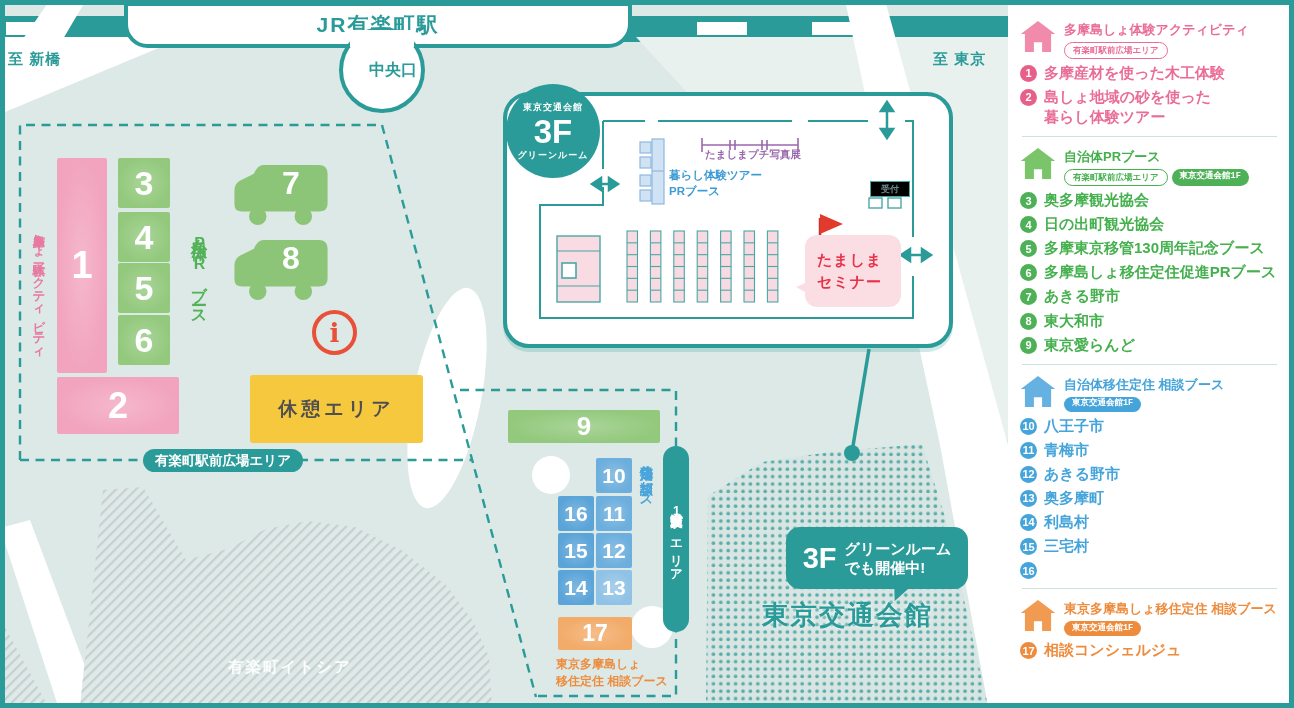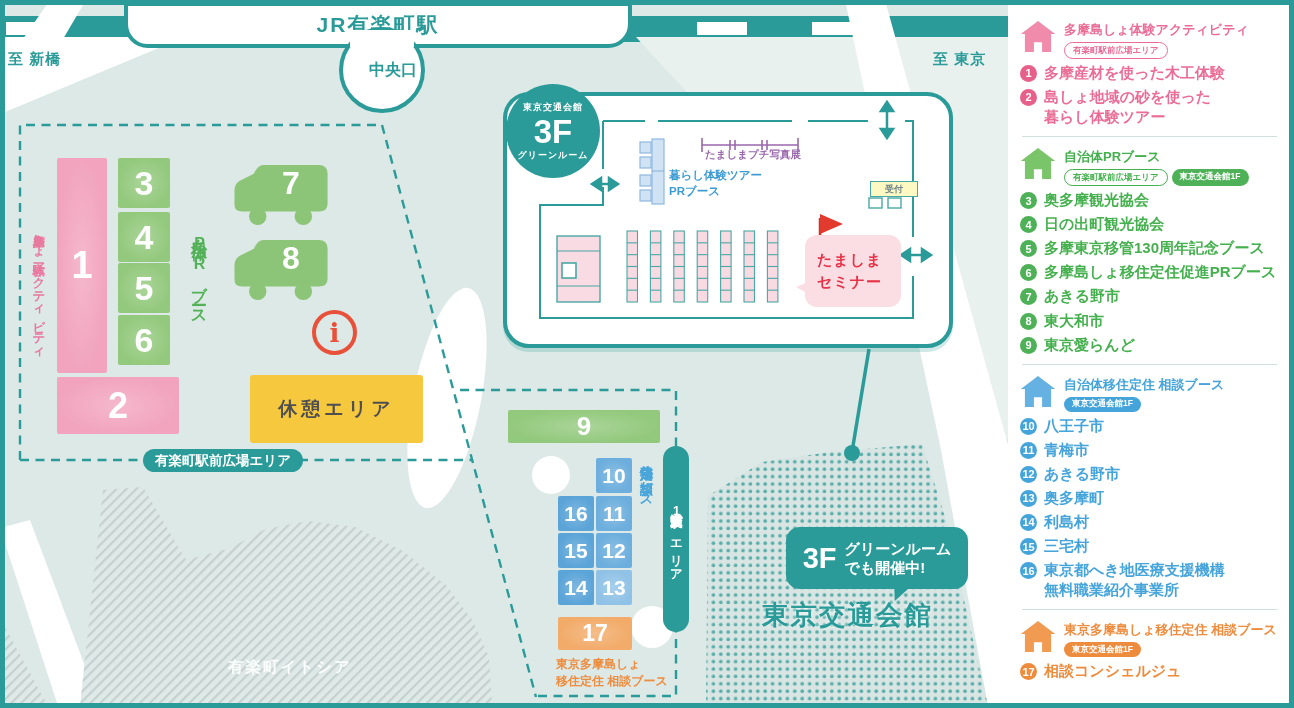--- a/index.html
+++ b/index.html
@@ -51,22 +51,22 @@
              border-radius:50%;display:flex;align-items:center;justify-content:center;z-index:6;}
   .info-icon span{color:#e8503a;font-weight:bold;font-size:26px;font-family:"DejaVu Serif",serif;}
 
   
   .plan{position:absolute;left:503px;top:92px;width:450px;height:256px;background:#fff;
         border:4px solid #2a9b98;border-radius:26px;z-index:10;box-shadow:0 4px 0 rgba(42,155,152,.22);}
   .plan svg{position:absolute;inset:-4px;width:450px;height:256px;}
   .plan .lbl-exhibit{position:absolute;left:176px;top:52px;width:140px;text-align:center;
         color:#9a67ad;font-weight:bold;font-size:10.5px;}
   .plan .lbl-pr{position:absolute;left:162px;top:72px;color:#3d9bd4;font-weight:bold;font-size:11.5px;line-height:1.35;}
-  .plan .reception-box{position:absolute;left:363px;top:85px;width:48px;height:16px;border:1.5px solid #49a8a4;
-        display:flex;align-items:center;justify-content:center;font-size:9px;color:#6e868c;font-weight:bold;background:#fef9c3;}
+  .plan .reception-box{position:absolute;left:363px;top:85px;width:40px;height:16px;border:1.5px solid #49a8a4;
+        display:flex;align-items:center;justify-content:center;font-size:9px;color:#6e868c;font-weight:bold;background:#000000;}
   .seminar-bubble{position:absolute;left:298px;top:139px;width:96px;height:72px;background:#fbdee4;
         border-radius:12px;display:flex;flex-direction:column;justify-content:center;padding-left:12px;}
   .seminar-bubble:before{content:"";position:absolute;left:-9px;top:46px;border-top:6px solid transparent;
         border-bottom:8px solid transparent;border-right:14px solid #fbdee4;}
   .seminar-bubble div{color:#e73248;font-weight:bold;font-size:15px;line-height:1.45;letter-spacing:1px;}
 
   .badge3f{position:absolute;left:506px;top:84px;width:94px;height:94px;border-radius:50%;background:#2a9b98;
            z-index:12;display:flex;flex-direction:column;align-items:center;justify-content:center;color:#fff;}
   .badge3f .b-small{font-size:9px;font-weight:bold;letter-spacing:1px;}
   .badge3f .b-floor{font-size:33px;font-weight:bold;line-height:1;margin:1px 0;}
@@ -85,21 +85,21 @@
 
   
   .sidebar{position:absolute;left:1008px;top:5px;width:281px;height:698px;background:#fff;z-index:20;
            padding:14px 10px 0 12px;overflow:hidden;}
   .lg-head{display:flex;gap:8px;align-items:flex-start;margin-bottom:4px;}
   .lg-head svg{flex:0 0 auto;margin-top:1px;}
   .lg-title{font-weight:bold;font-size:13px;margin-top:2px;}
   .lg-badges{display:flex;gap:4px;margin-top:3px;flex-wrap:wrap;}
   .badge{font-size:8.5px;font-weight:bold;border-radius:999px;padding:1.5px 8px;line-height:1.4;white-space:nowrap;}
   .badge.outline{border:1.3px solid currentColor;background:#fff;}
-  .badge.solid{color:#fff;}
+  .badge.solid{color:#fff;font-family:Liberation Mono, monospace;}
   .lg-item{display:flex;gap:7px;margin:4px 0;align-items:flex-start;}
   .lg-num{flex:0 0 17px;width:17px;height:17px;border-radius:50%;color:#fff;font-size:11px;font-weight:bold;
           display:flex;align-items:center;justify-content:center;margin-top:2px;}
   .lg-lines{font-weight:bold;font-size:15px;line-height:1.34;}
   .lg-divider{border:none;border-top:1.5px solid #cfe0de;margin:9px 2px 9px 2px;}
 </style>
 </head>
 <body>
 
 <div class="stage">
@@ -474,24 +474,20 @@
           </div>
         </div>
         <div class="lg-item">
           <span class="lg-num" style="background: rgb(69, 164, 218);">15</span>
           <div class="lg-lines" style="color: rgb(69, 164, 218);">
             <div>三宅村</div>
           </div>
         </div>
         <div class="lg-item">
           <span class="lg-num" style="background: rgb(69, 164, 218);">16</span>
-          <div class="lg-lines" style="color: rgb(69, 164, 218);">
-            <div>東京都へき地医療支援機構</div>
-            <div>無料職業紹介事業所</div>
-          </div>
         </div>
       </div>
       <hr class="lg-divider">
       <div class="legend-section">
         <div class="lg-head">
           <svg width="36" height="33" viewBox="0 0 44 40">
       <path d="M22,1 L43,17 L38,17 L38,39 L27,39 L27,27 L17,27 L17,39 L6,39 L6,17 L1,17 Z" fill="#f09a52"></path>
           </svg>
           <div>
             <div class="lg-title" style="color: rgb(238, 140, 62);">東京多摩島しょ移住定住 相談ブース</div>

